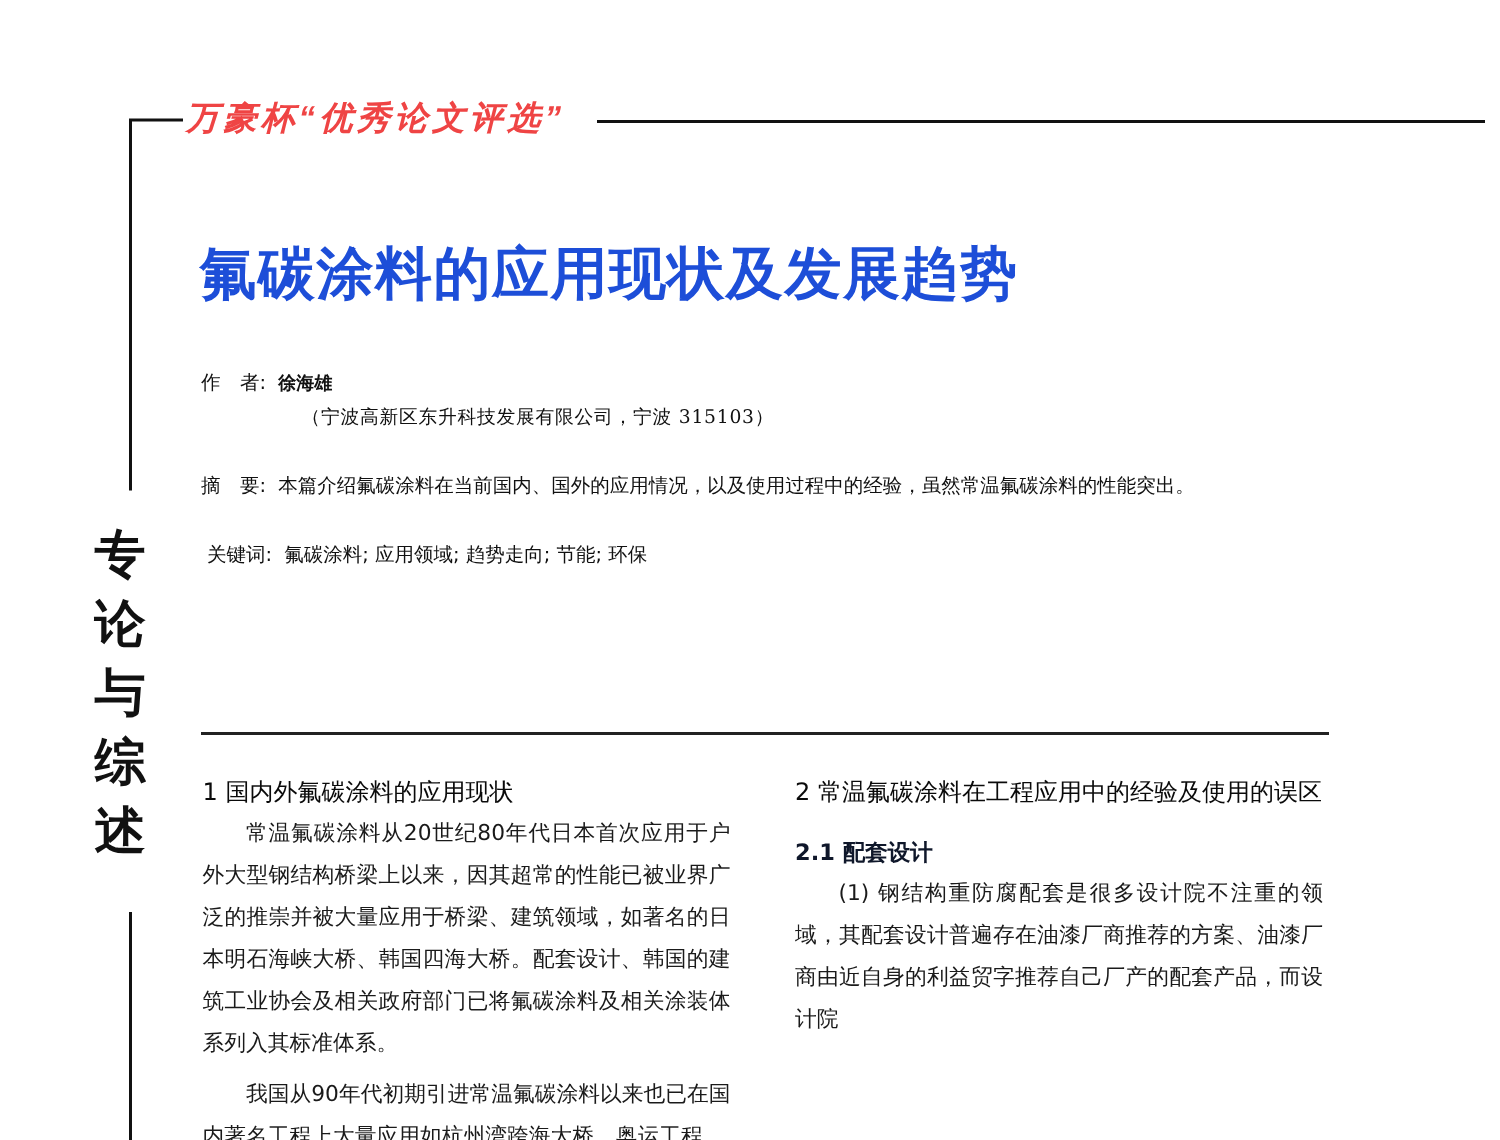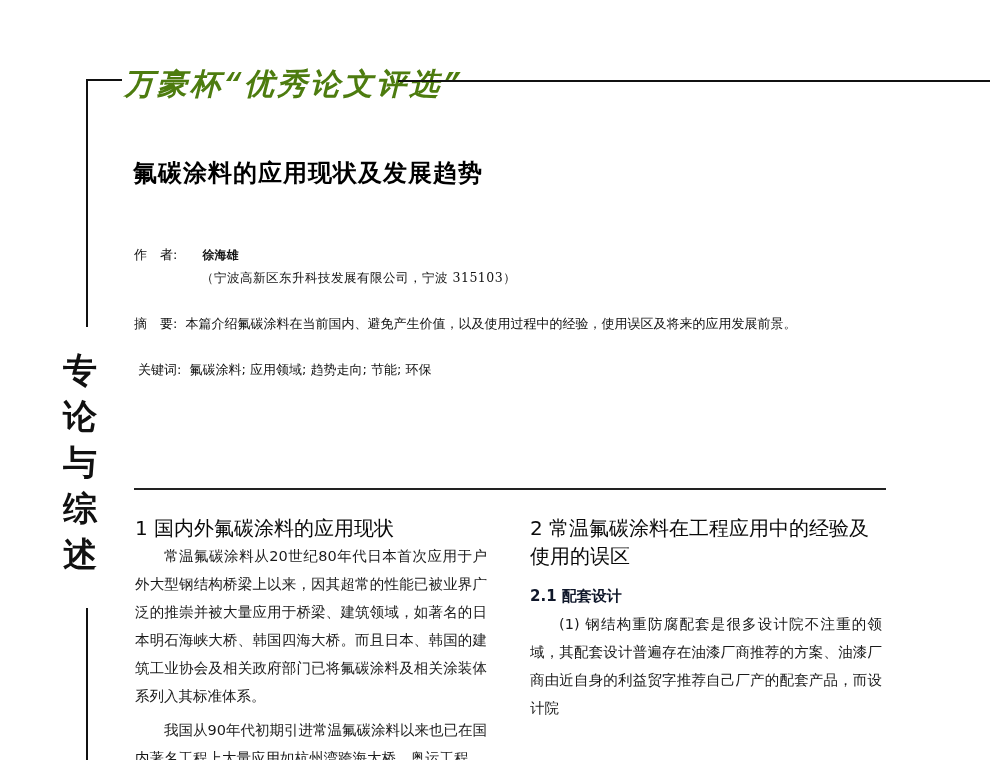--- a/index.html
+++ b/index.html
@@ -6,49 +6,49 @@
     body {
       width: 1000px; height: 760px; position: relative; overflow: hidden;
       font-family: "DejaVu Sans", "Liberation Sans", sans-serif; color: #111;
     }
     .abs { position: absolute; }
     
     .hdr-left-rule { left: 88px; top: 79px; width: 34px; height: 2px; background: #111; }
     .hdr-vert-top { left: 86px; top: 79px; width: 2px; height: 248px; background: #111; }
     .hdr-vert-bottom { left: 86px; top: 608px; width: 2px; height: 152px; background: #111; }
     .hdr-title {
-      left: 124px; top: 64px; font-family: Liberation Mono, monospace;
-      font-style: italic; font-weight: bold; font-size: 30px; letter-spacing: 3px; color: #4d7c0f;
+      left: 124px; top: 64px; font-family: Liberation Sans, sans-serif;
+      font-style: italic; font-weight: bold; font-size: 22px; letter-spacing: 3px; color: #ef4444;
     }
     .hdr-right-rule { left: 398px; top: 80px; width: 592px; height: 2px; background: #111; }
 
     .paper-title {
-      left: 133px; top: 157px; font-size: 24px; font-weight: bold; letter-spacing: 1px; color: #000000;
+      left: 133px; top: 157px; font-size: 38px; font-weight: bold; letter-spacing: 1px; color: #1d4ed8;
     }
     .meta { font-size: 13px; color: #111; }
     .author-line { left: 134px; top: 246px; }
     .affil-line { left: 177px; top: 270px; font-family: "DejaVu Serif", serif; font-size: 12.5px; letter-spacing: 0.5px; margin-left: 24px; }
     .abstract-line { left: 134px; top: 315px; }
     .keywords-line { left: 138px; top: 361px; }
     .label { font-weight: normal; margin-right: 4px; }
-    .author-name { font-family: Liberation Serif, serif; font-weight: bold; font-size: 12px; margin-left: 17px; }
+    .author-name { font-family: Liberation Serif, serif; font-weight: bold; font-size: 12px; }
 
     .side-label {
       left: 60px; top: 347px; width: 40px;
       font-family: "DejaVu Serif", "Liberation Serif", serif; font-size: 34px; font-weight: bold;
       line-height: 46px; text-align: center; color: #111;
     }
     .side-label span { display: block; }
 
     .section-rule { left: 134px; top: 488px; width: 752px; height: 1.5px; background: #222; }
 
     .col { font-size: 14.5px; line-height: 28px; color: #1a1a1a; width: 352px; }
     .col-left { left: 135px; top: 514px; }
     .col-right { left: 530px; top: 514px; }
-    .heading { font-size: 20px; font-weight: normal; color: #0a0a0a; line-height: 28px; margin-bottom: 0; }
+    .heading { font-size: 16px; font-weight: normal; color: #0a0a0a; line-height: 28px; margin-bottom: 0; }
     .subheading { font-size: 15px; font-weight: bold; color: #0f172a; line-height: 28px; margin-top: 12px; }
     .para { text-indent: 2em; margin: 0; text-align: justify; }
     .para-gap { margin-top: 6px; }
   </style>
 </head>
 <body>
 
 <div class="abs hdr-left-rule"></div>
 <div class="abs hdr-vert-top"></div>
 <div class="abs hdr-vert-bottom"></div>
@@ -66,33 +66,33 @@
 <div class="abs paper-title">氟碳涂料的应用现状及发展趋势</div>
 
 <div class="abs meta author-line">
   <span class="label">作　者:</span>
   <span class="author-name">徐海雄</span>
 </div>
 <div class="abs meta affil-line">（宁波高新区东升科技发展有限公司，宁波 315103）</div>
 
 <div class="abs meta abstract-line">
   <span class="label">摘　要:</span>
-  <span>本篇介绍氟碳涂料在当前国内、避免产生价值，以及使用过程中的经验，使用误区及将来的应用发展前景。</span>
+  <span>本篇介绍氟碳涂料在当前国内、国外的应用情况，以及使用过程中的经验，虽然常温氟碳涂料的性能突出。</span>
 </div>
 
 <div class="abs meta keywords-line">
   <span class="label">关键词:</span>
   <span>氟碳涂料;  应用领域;  趋势走向;  节能;  环保</span>
 </div>
 
 <div class="abs section-rule"></div>
 
 <div class="abs col col-left">
   <div class="heading">1  国内外氟碳涂料的应用现状</div>
-  <p class="para">常温氟碳涂料从20世纪80年代日本首次应用于户外大型钢结构桥梁上以来，因其超常的性能已被业界广泛的推崇并被大量应用于桥梁、建筑领域，如著名的日本明石海峡大桥、韩国四海大桥。而且日本、韩国的建筑工业协会及相关政府部门已将氟碳涂料及相关涂装体系列入其标准体系。</p>
+  <p class="para">常温氟碳涂料从20世纪80年代日本首次应用于户外大型钢结构桥梁上以来，因其超常的性能已被业界广泛的推崇并被大量应用于桥梁、建筑领域，如著名的日本明石海峡大桥、韩国四海大桥。配套设计、韩国的建筑工业协会及相关政府部门已将氟碳涂料及相关涂装体系列入其标准体系。</p>
   <p class="para para-gap">我国从90年代初期引进常温氟碳涂料以来也已在国内著名工程上大量应用如杭州湾跨海大桥、奥运工程</p>
 </div>
 
 <div class="abs col col-right">
   <div class="heading">2 常温氟碳涂料在工程应用中的经验及使用的误区</div>
   <div class="subheading">2.1  配套设计</div>
   <p class="para">(1) 钢结构重防腐配套是很多设计院不注重的领域，其配套设计普遍存在油漆厂商推荐的方案、油漆厂商由近自身的利益贸字推荐自己厂产的配套产品，而设计院</p>
 </div>
 
 </body></html>

